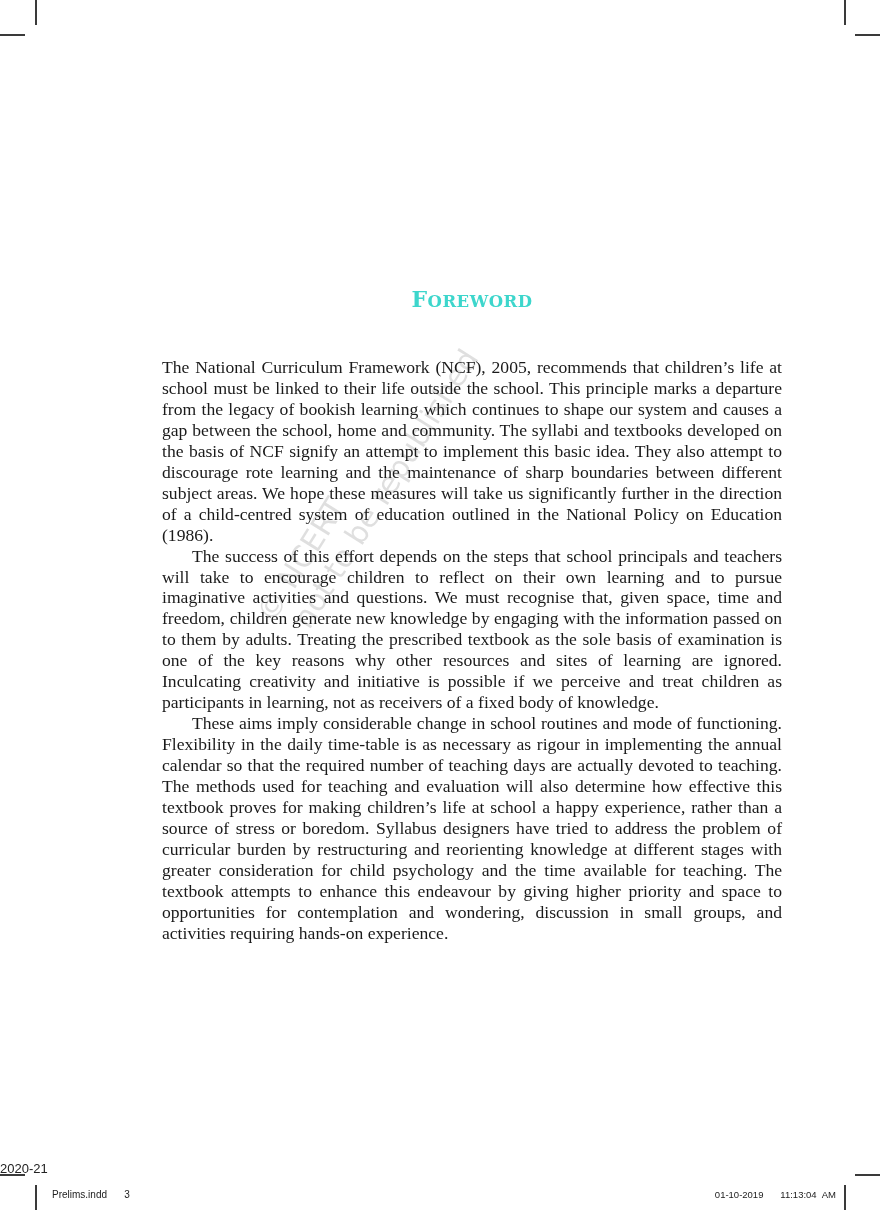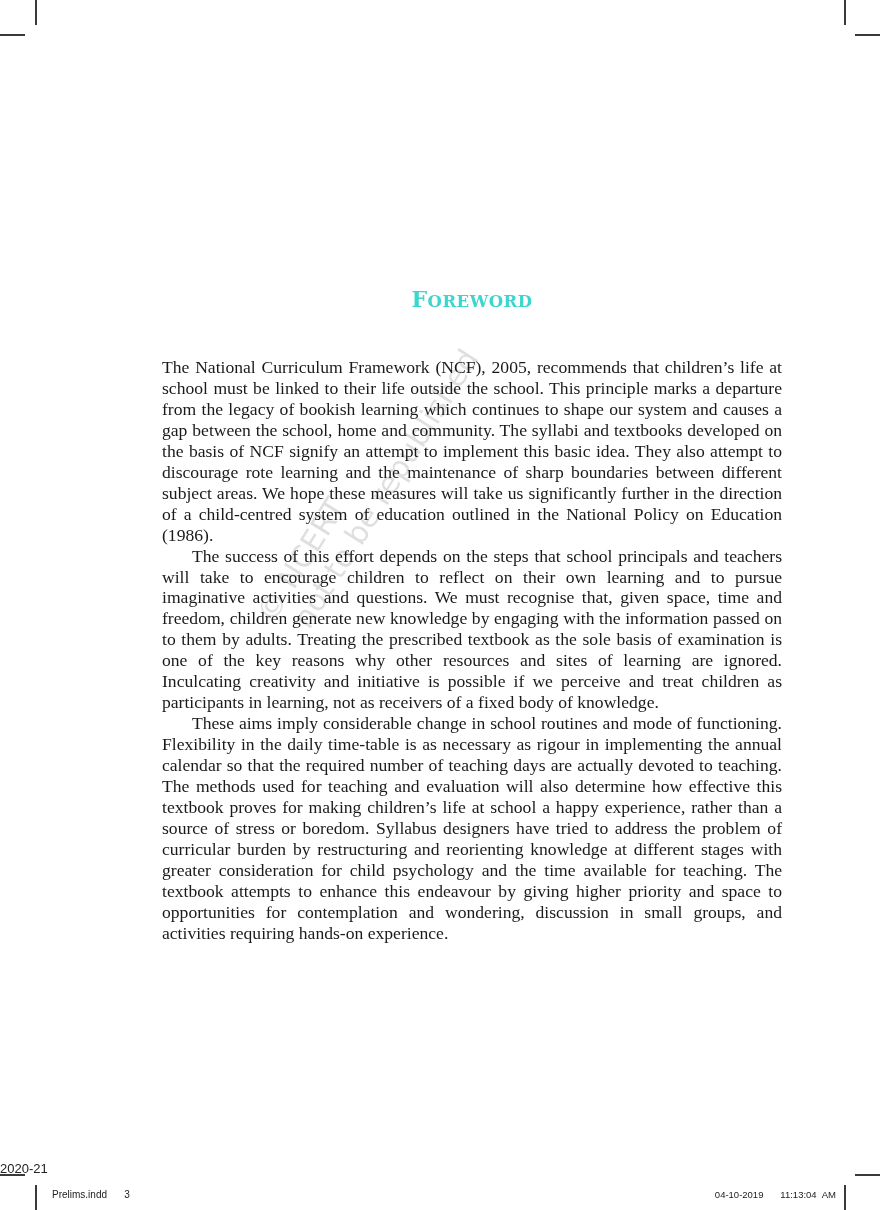--- a/index.html
+++ b/index.html
@@ -116,13 +116,13 @@
 
 <div class="body-text">
   <p>The National Curriculum Framework (NCF), 2005, recommends that children’s life at school must be linked to their life outside the school. This principle marks a departure from the legacy of bookish learning which continues to shape our system and causes a gap between the school, home and community. The syllabi and textbooks developed on the basis of NCF signify an attempt to implement this basic idea. They also attempt to discourage rote learning and the maintenance of sharp boundaries between different subject areas. We hope these measures will take us significantly further in the direction of a child-centred system of education outlined in the National Policy on Education (1986).</p>
   <p class="indent">The success of this effort depends on the steps that school principals and teachers will take to encourage children to reflect on their own learning and to pursue imaginative activities and questions. We must recognise that, given space, time and freedom, children generate new knowledge by engaging with the information passed on to them by adults. Treating the prescribed textbook as the sole basis of examination is one of the key reasons why other resources and sites of learning are ignored. Inculcating creativity and initiative is possible if we perceive and treat children as participants in learning, not as receivers of a fixed body of knowledge.</p>
   <p class="indent">These aims imply considerable change in school routines and mode of functioning. Flexibility in the daily time-table is as necessary as rigour in implementing the annual calendar so that the required number of teaching days are actually devoted to teaching. The methods used for teaching and evaluation will also determine how effective this textbook proves for making children’s life at school a happy experience, rather than a source of stress or boredom. Syllabus designers have tried to address the problem of curricular burden by restructuring and reorienting knowledge at different stages with greater consideration for child psychology and the time available for teaching. The textbook attempts to enhance this endeavour by giving higher priority and space to opportunities for contemplation and wondering, discussion in small groups, and activities requiring hands-on experience.</p>
 </div>
 
 <div class="page-year">2020-21</div>
 <div class="crop" style="left:35px;top:1185px;width:1.5px;height:25px;"></div>
 <div class="slug-left" style="white-space:pre;">Prelims.indd   3</div>
-<div class="slug-right" style="white-space:pre;">04-10-2019   11:13:04 AM</div>
+<div class="slug-right" style="white-space:pre;">01-10-2019   11:13:04 AM</div>
 
 </body></html>

